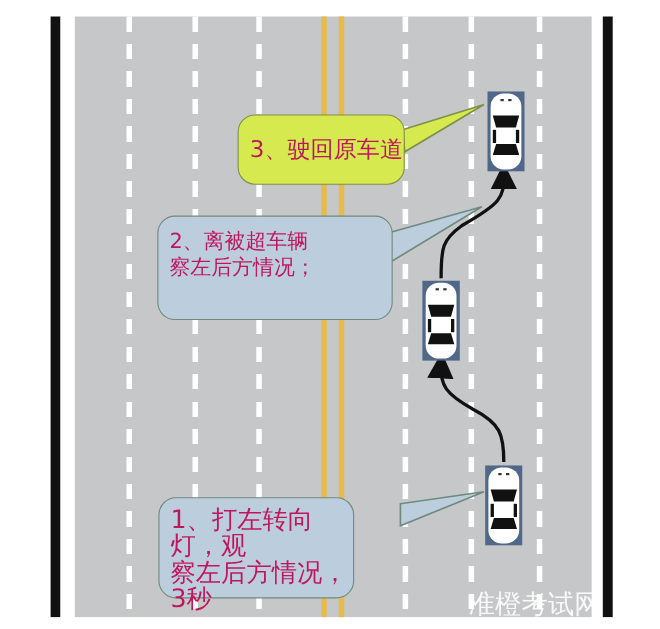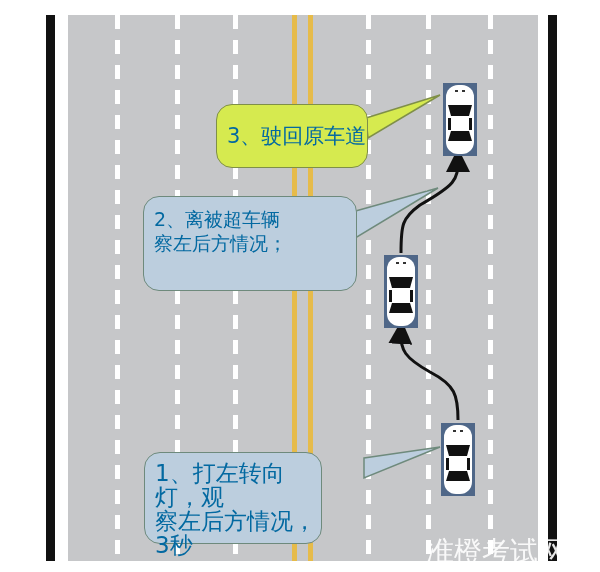--- a/index.html
+++ b/index.html
@@ -5,26 +5,26 @@
   html, body { margin: 0; padding: 0; }
   body { width: 600px; height: 572px; background: #ffffff; position: relative; overflow: hidden;
          font-family: "DejaVu Sans", "Liberation Sans", sans-serif; }
   .abs { position: absolute; }
   .border-black { background: #111111; }
   .road { background: #c6c7c9; }
   .strip-white { background: #ffffff; }
   .dash { position: absolute; width: 5px;
           background: repeating-linear-gradient(to bottom, #ffffff 0px, #ffffff 14px, transparent 14px, transparent 25px); }
   .yellow { position: absolute; width: 5px; background: #e6bb4a; }
-  .bubble { position: absolute; color: #0369a1; border-radius: 16px; box-sizing: border-box; }
+  .bubble { position: absolute; color: #be185d; border-radius: 16px; box-sizing: border-box; }
   .bubble-green { background: #d6ea4f; border: 1.5px solid #7f8f48; }
   .bubble-blue { background: #bccede; border: 1.5px solid #6e8a7c; }
   .car { position: absolute; }
   svg.overlay { position: absolute; left: 0; top: 0; }
-  .watermark { position: absolute; color: #ffffff; opacity: 0.9; font-size: 28px; letter-spacing: 0px; }
+  .watermark { position: absolute; color: #ffffff; opacity: 0.9; font-size: 24px; letter-spacing: 0px; }
 </style>
 </head>
 <body>
 
 <div class="abs border-black" style="left:46px; top:15px; width:9px; height:546px;"></div>
 <div class="abs strip-white" style="left:55px; top:15px; width:13px; height:546px;"></div>
 <div class="abs road" style="left:68px; top:15px; width:470px; height:546px;"></div>
 <div class="abs strip-white" style="left:538px; top:15px; width:10px; height:546px;"></div>
 <div class="abs border-black" style="left:548px; top:15px; width:9px; height:546px;"></div>
 

